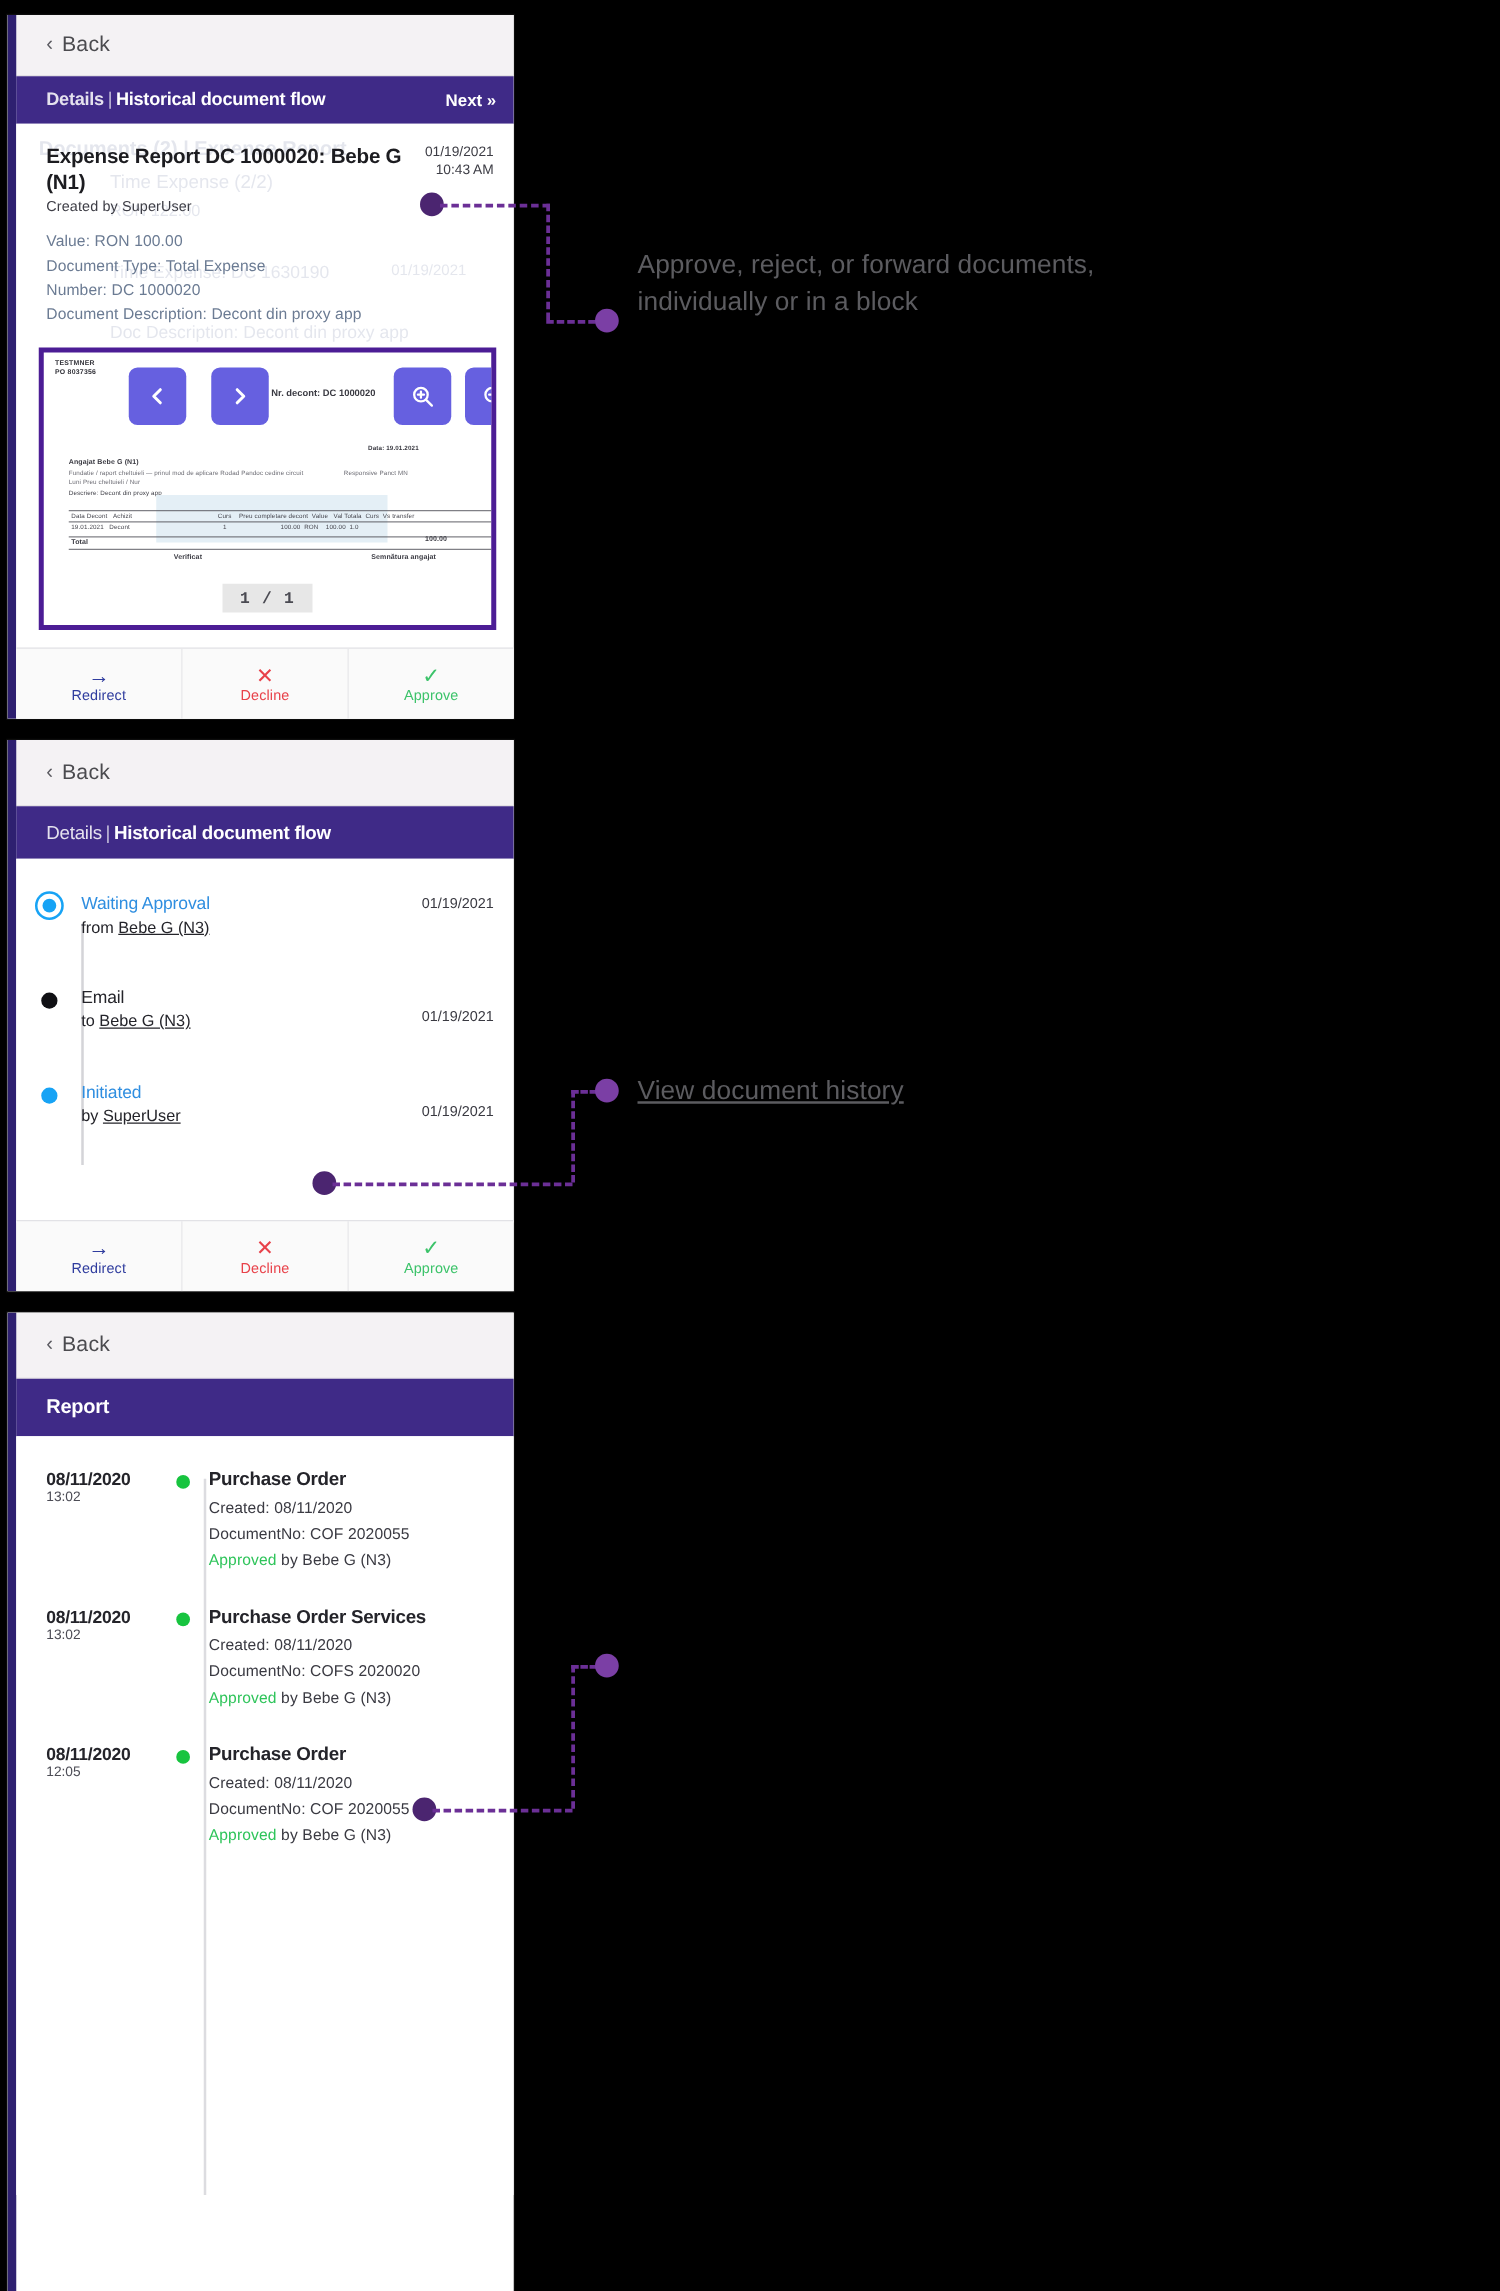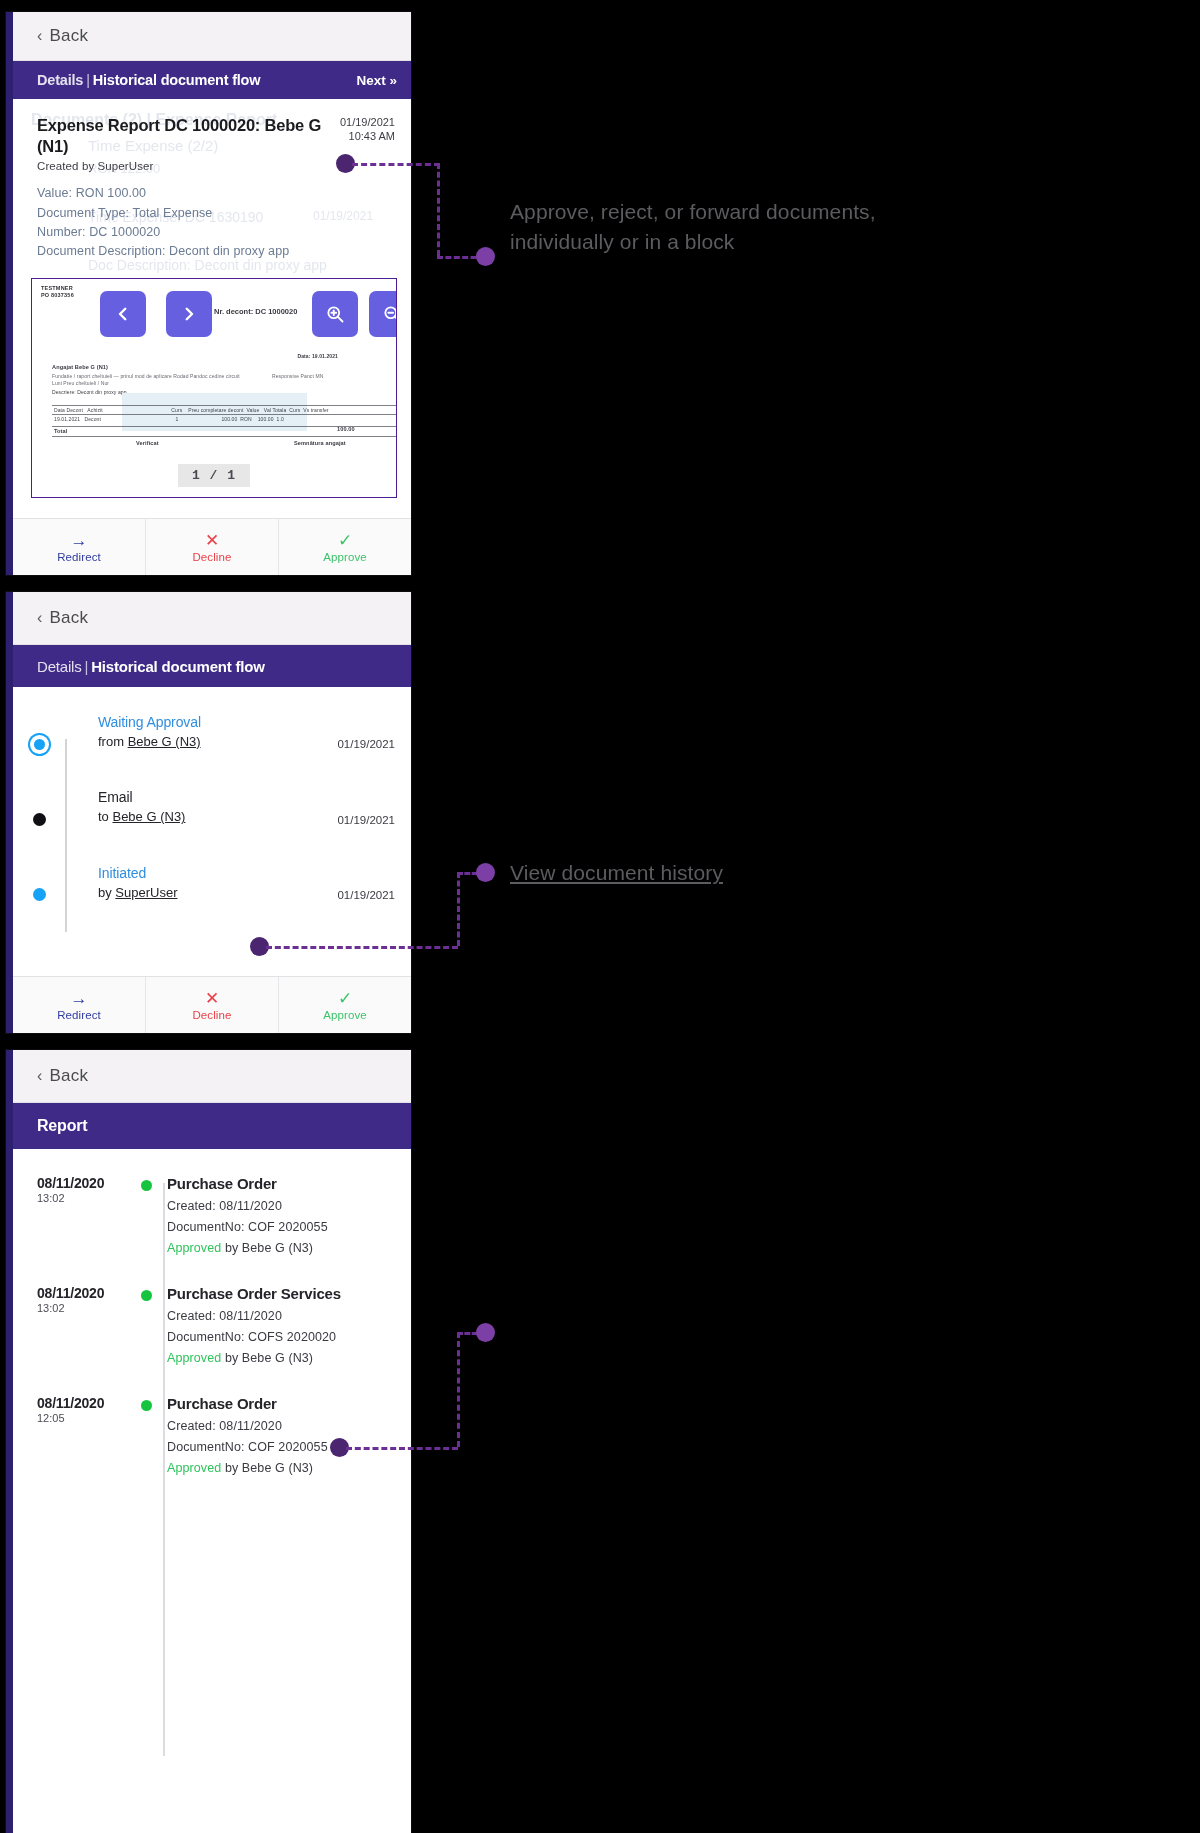--- a/index.html
+++ b/index.html
@@ -26,21 +26,21 @@
   
   .ghost{position:absolute;pointer-events:none;color:#cfd3e0;opacity:.55;white-space:nowrap;}
 
   
   .doc-head{position:relative;padding:16px 14px 0 24px;}
   .doc-title{font-size:16.5px;font-weight:700;color:#1c1c20;line-height:1.28;letter-spacing:-.2px;max-width:300px;}
   .doc-sub{font-size:11.5px;color:#3d3d45;margin-top:3px;letter-spacing:.1px;}
   .doc-date{position:absolute;right:16px;top:16px;text-align:right;font-size:11px;color:#3d3d45;line-height:1.3;}
   .doc-meta{margin-top:12px;font-size:12.5px;color:#6b7b93;line-height:1.55;letter-spacing:.1px;}
 
-  .viewer{margin:16px 14px 0 18px;border:1px solid #4c1d95;background:#fff;height:218px;position:relative;overflow:hidden;}
+  .viewer{margin:16px 14px 0 18px;border:4px solid #4c1d95;background:#fff;height:218px;position:relative;overflow:hidden;}
   .vtoolbar{position:absolute;left:0;right:0;top:12px;height:46px;}
   .vbtn{position:absolute;top:0;width:46px;height:46px;border-radius:7px;background:#6660e0;color:#fff;display:flex;align-items:center;justify-content:center;}
   .vbtn svg{display:block;}
   .vlabel{position:absolute;top:16px;font-size:7.5px;font-weight:700;color:#3a3a42;white-space:nowrap;}
   .corner{position:absolute;left:9px;top:6px;font-size:5.5px;font-weight:700;color:#33333a;line-height:1.35;letter-spacing:.2px;}
   .docline{position:absolute;background:#55555e;height:1px;opacity:.75;}
   .doctext{position:absolute;font-size:5px;color:#3a3a42;white-space:nowrap;letter-spacing:.1px;}
   .doctext.b{font-weight:700;font-size:5.6px;}
   .hl{position:absolute;background:#e4eff6;}
   .pager{position:absolute;left:50%;transform:translateX(-50%);bottom:10px;background:#e7e7e7;color:#4a4a52;font-size:13px;font-weight:700;padding:4px 14px;letter-spacing:1px;font-family:"Liberation Mono",monospace;}
@@ -50,21 +50,21 @@
   .action:last-child{border-right:none;}
   .action .gl{font-size:17px;line-height:1;}
   .action .lb{font-size:11.5px;letter-spacing:.1px;}
   .act-redirect .gl,.act-redirect .lb{color:#2f3c9e;}
   .act-decline .gl,.act-decline .lb{color:#e8424a;}
   .act-approve .gl,.act-approve .lb{color:#3cc36a;}
 
   
   .timeline{position:relative;padding:26px 0 0 0;}
   .tl-rail{position:absolute;left:52px;top:52px;bottom:46px;width:1.5px;background:#d4d4d8;}
-  .tl-item{position:relative;display:flex;align-items:flex-end;padding:0 16px 0 0;margin-bottom:38px;gap:33px;}
+  .tl-item{position:relative;display:flex;align-items:flex-start;padding:0 16px 0 0;margin-bottom:38px;}
   .tl-dotwrap{width:52px;display:flex;justify-content:center;padding-top:6px;flex:0 0 52px;}
   .tl-dot{width:11px;height:11px;border-radius:50%;position:relative;}
   .tl-dot.ring{width:11px;height:11px;background:#17a3f5;box-shadow:0 0 0 4px #fff,0 0 0 6px #17a3f5;}
   .tl-dot.black{background:#101014;width:13px;height:13px;}
   .tl-dot.blue{background:#17a3f5;width:13px;height:13px;}
   .tl-txt{flex:1;}
   .tl-top{font-size:14px;line-height:1.35;letter-spacing:-.1px;}
   .tl-top.blue{color:#2f8ee0;}
   .tl-top.dark{color:#24242a;}
   .tl-bot{font-size:13px;color:#24242a;line-height:1.35;margin-top:1px;}

